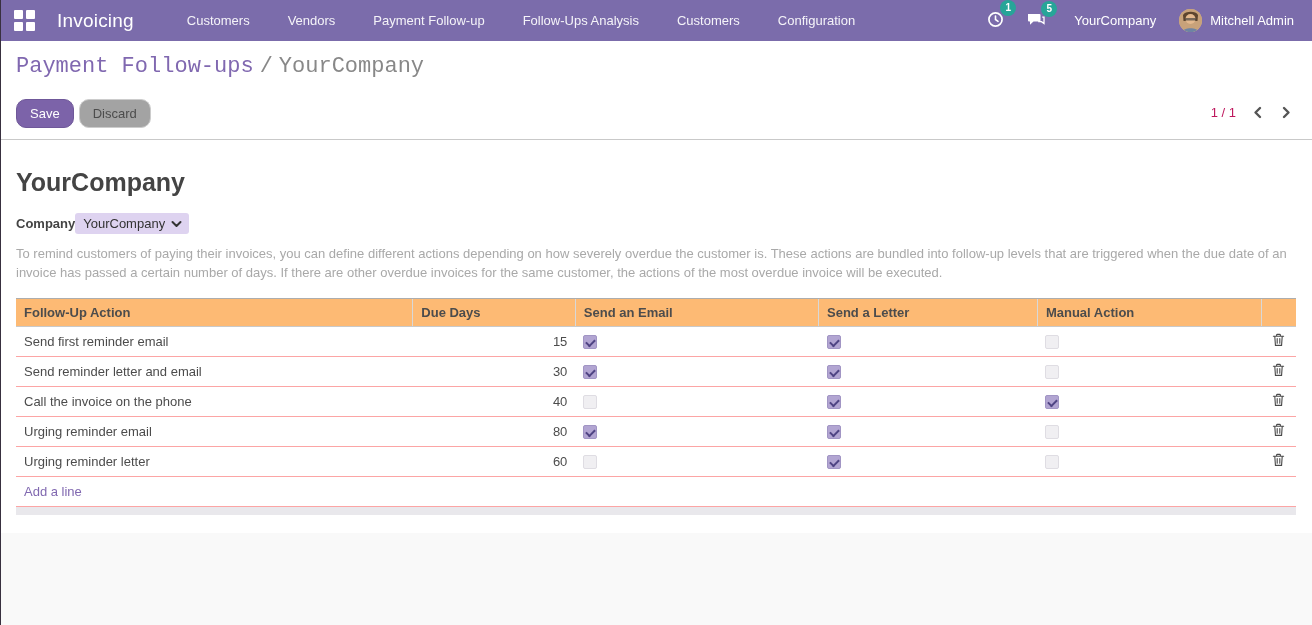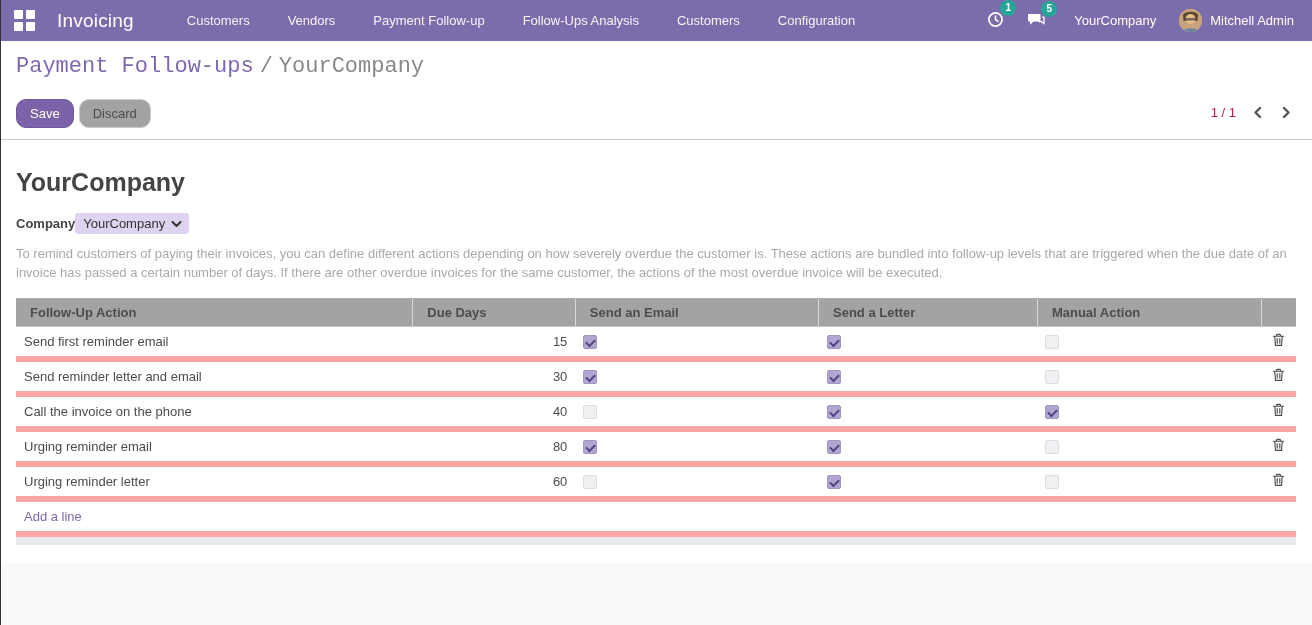--- a/index.html
+++ b/index.html
@@ -67,26 +67,26 @@
     appearance: none; -webkit-appearance: none; font-family: inherit;
     background: #ded3f0; border: none; border-radius: 3px; font-size: 13px; color: #333;
     padding: 3px 24px 3px 8px; cursor: pointer;
   }
   .select-caret { position: absolute; right: 7px; top: 50%; transform: translateY(-50%); pointer-events: none; display: flex; }
   .help-text { font-size: 13px; color: #a9a9a9; line-height: 19px; margin: 4px 0 16px 0; max-width: 1280px; }
 
   
   table.o-list { width: 100%; border-collapse: collapse; table-layout: fixed; font-size: 13px; }
   table.o-list th {
-    background: #a3a3a3; text-align: left; font-weight: bold; color: #4c4c4c;
-    padding: 6px 14px; border-top: 1px solid #adadad; border-bottom: 1px solid #c9c9c9;
+    background: #fdba74; text-align: left; font-weight: bold; color: #4c4c4c;
+    padding: 6px 8px; border-top: 1px solid #adadad; border-bottom: 1px solid #c9c9c9;
     border-left: 1px solid #d8d8d8; cursor: pointer;
   }
   table.o-list th:first-child { border-left: none; }
-  table.o-list td { padding: 6px 8px; border-bottom: 6px solid #fca5a5; background: #fff; }
+  table.o-list td { padding: 6px 8px; border-bottom: 1px solid #fca5a5; background: #fff; }
   .col-action { width: 31%; }
   .col-days   { width: 12.7%; text-align: right; }
   .col-email  { width: 19%; }
   .col-letter { width: 17.1%; }
   .col-manual { width: 17.5%; }
   .col-trash  { width: 2.7%; text-align: center; }
   th.col-days { text-align: right; }
 
   .cb {
     display: inline-block; width: 14px; height: 14px; border-radius: 2px; position: relative;

